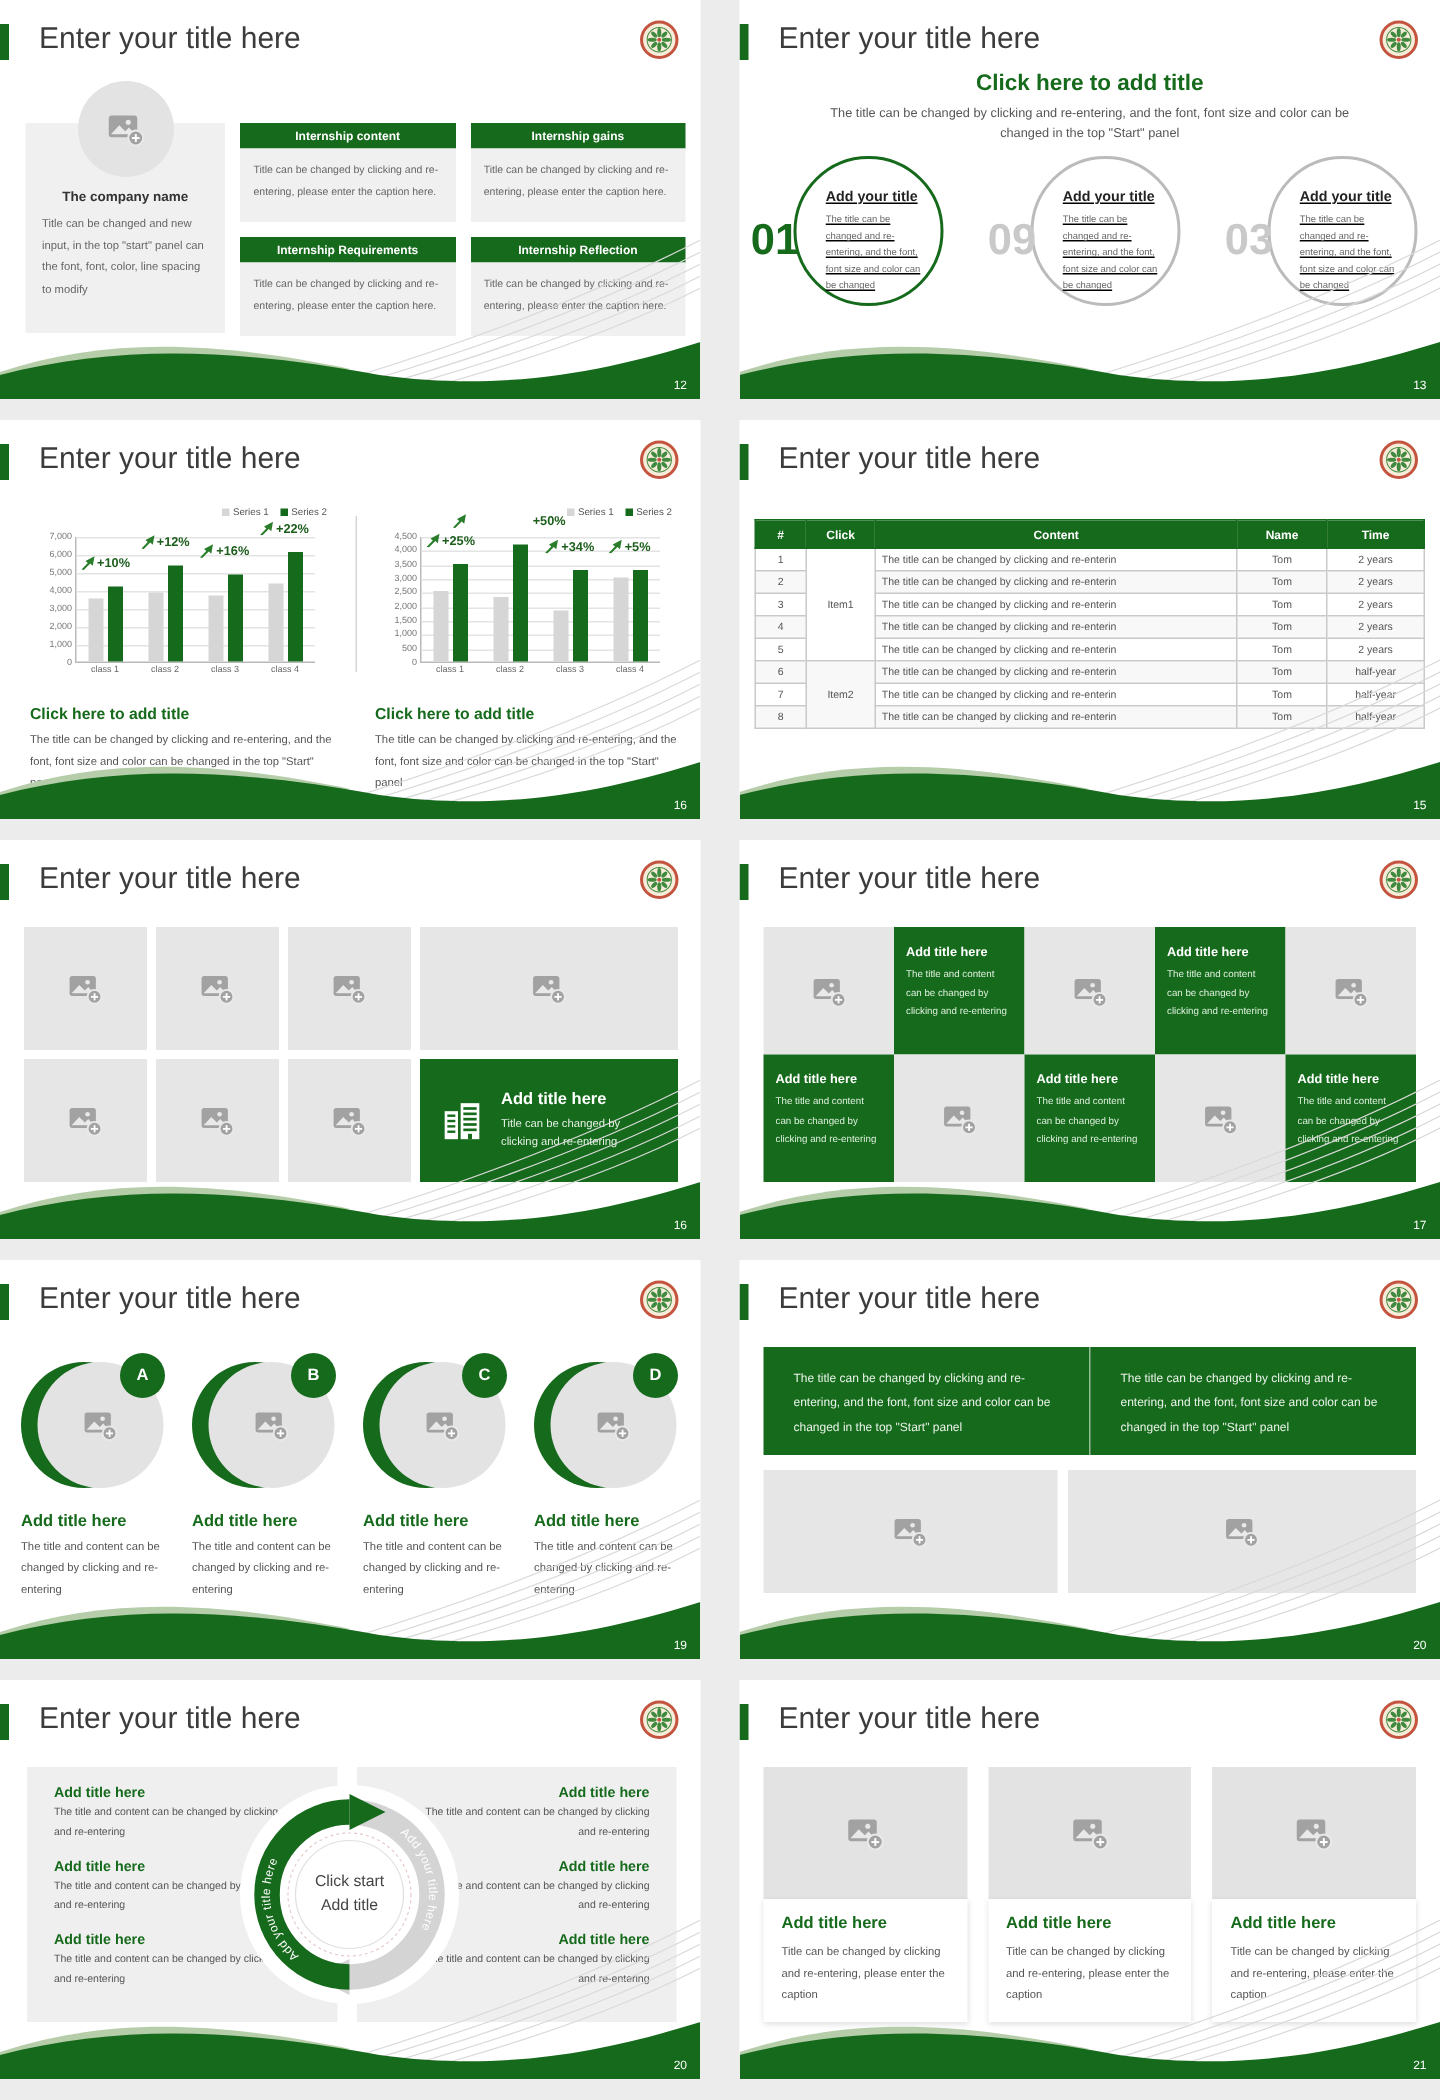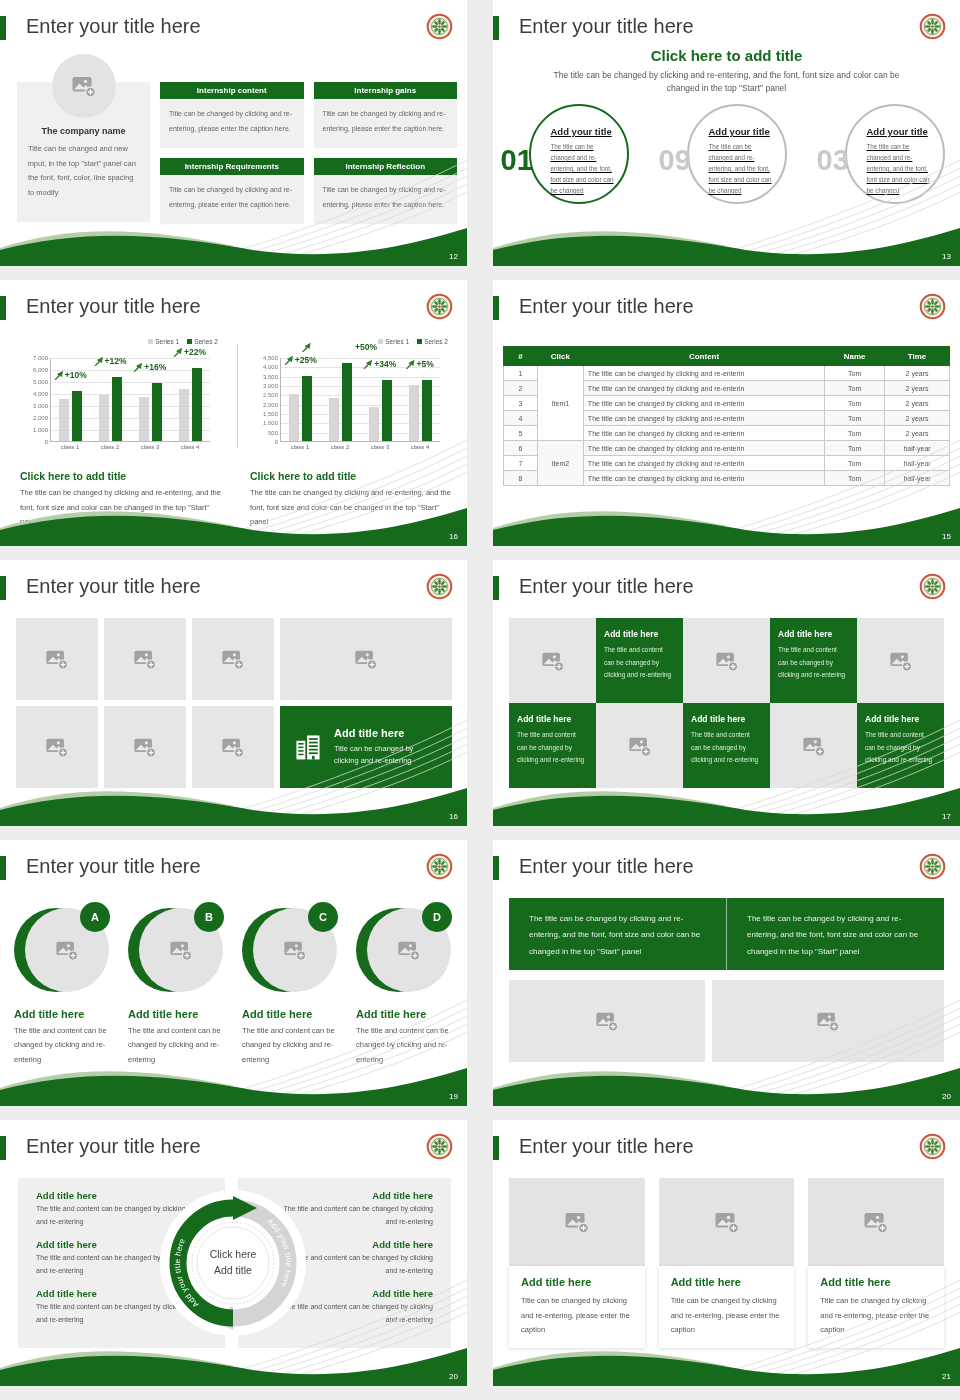--- a/index.html
+++ b/index.html
@@ -755,21 +755,21 @@
       <path d="M75,130 A55,55 0 0 1 75,20" fill="none" stroke="#d4d4d4" stroke-width="17" visibility="hidden"></path>
       <path d="M75,20 A55,55 0 0 1 75,130" fill="none" stroke="#d4d4d4" stroke-width="17"></path>
       <polygon points="75,118 51,130 75,142" fill="#d4d4d4"></polygon>
       <path d="M75,130 A55,55 0 0 1 75,20" fill="none" stroke="#166a1c" stroke-width="17"></path>
       <polygon points="75,8 99,20 75,32" fill="#166a1c"></polygon>
       <circle cx="75" cy="75" r="36" fill="#fff" stroke="#e0e0e0" stroke-width="0.8"></circle>
       <text class="arc-text" dy="3"><textPath href="#p-arc-left" startOffset="22%">Add your title here</textPath></text>
       <text class="arc-text" dy="3"><textPath href="#p-arc-right" startOffset="22%">Add your title here</textPath></text>
     </svg>
     <div class="s20-center">
-      <span>Click here</span>
+      <span>Click start</span>
       <span>Add title</span>
     </div>
     <svg class="wave">
         <use href="#sym-wave"></use>
       </svg>
     <span class="pagenum">20</span>
   </section>
 
   <section class="slide">
     <div class="accent"></div>

